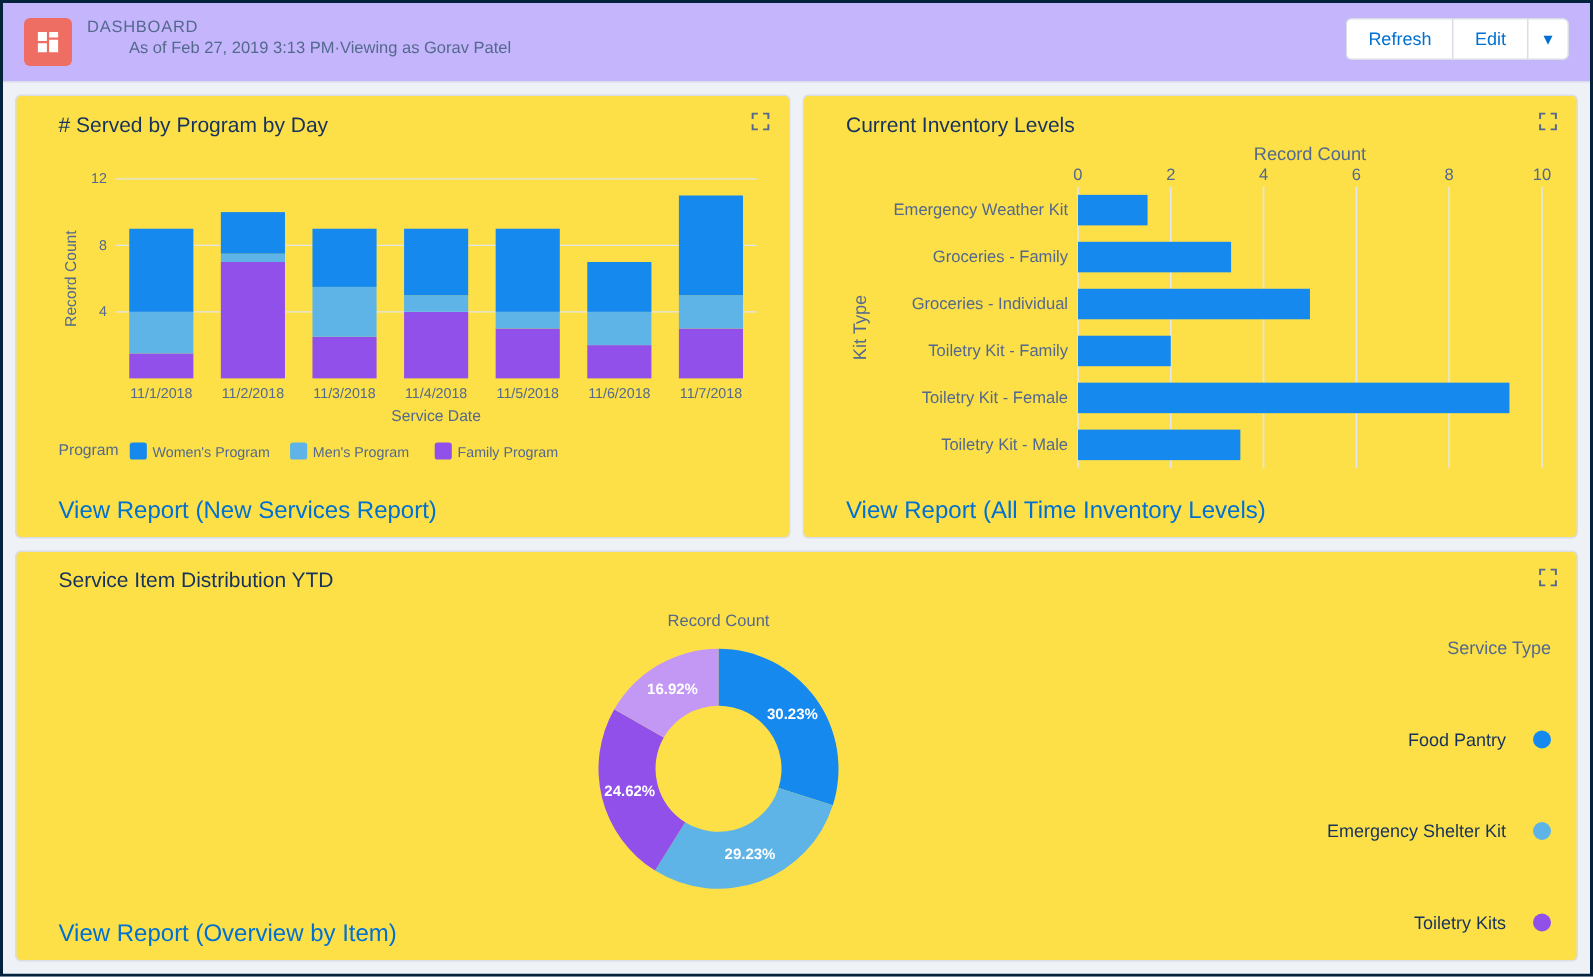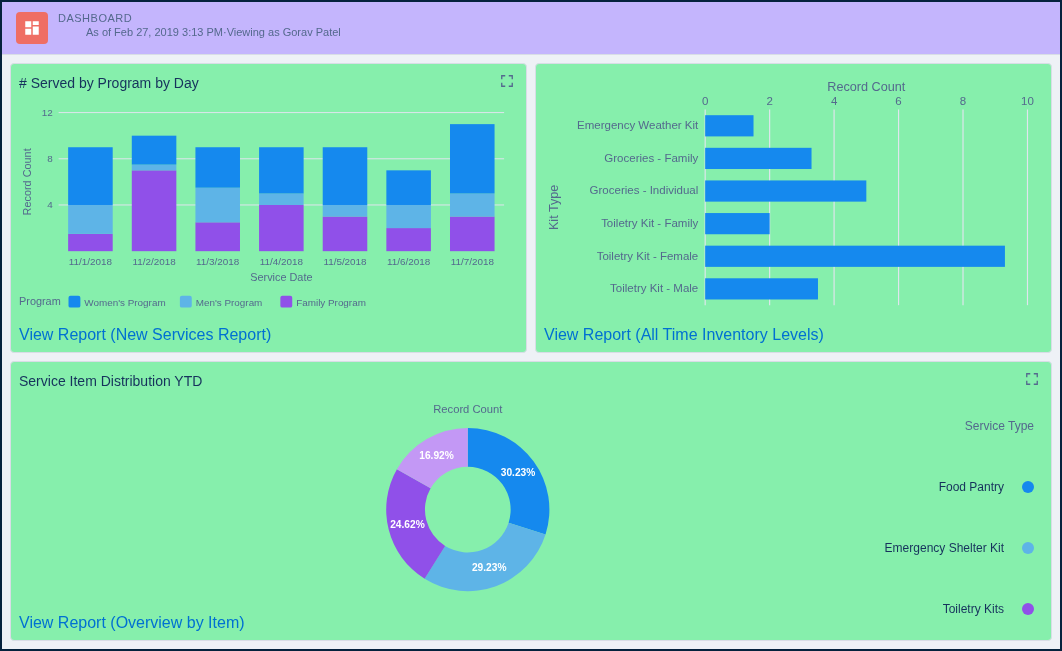--- a/index.html
+++ b/index.html
@@ -11,21 +11,21 @@
   .dash-icon svg { width: 18px; height: 18px; fill: #fff; }
   .header-title-block .eyebrow { font-size: 11px; color: #54698d; letter-spacing: .5px; }
   .header-title-block .title { font-size: 18px; font-weight: 700; color: #16325c; }
   .header-title-block .subtitle { font-size: 11px; color: #54698d; margin-top: 2px; margin-left: 28px; }
   .header-actions { display: flex; }
   .btn { background: #fff; border: 1px solid #d8dde6; color: #0070d2; font-size: 12px; padding: 6px 14px; cursor: pointer; }
   .btn:first-child { border-radius: 4px 0 0 4px; border-right: none; }
   .btn.mid { border-right: none; }
   .btn.caret { border-radius: 0 4px 4px 0; padding: 6px 10px; }
   .grid { display: grid; grid-template-columns: 1fr 1fr; grid-template-rows: auto auto; gap: 8px; padding: 8px; flex: 1; overflow: hidden; background: #eef1f6; }
-  .card { background: #86efac; border: 1px solid #d8dde6; border-radius: 4px; padding: 10px 12px 8px 8px; display: flex; flex-direction: column; position: relative; }
+  .card { background: #fde047; border: 1px solid #d8dde6; border-radius: 4px; padding: 10px 12px 8px 28px; display: flex; flex-direction: column; position: relative; }
   .card.span2 { grid-column: 1 / span 2; }
   .card-title-row { display: flex; justify-content: space-between; align-items: center; }
   .card-title { font-size: 14px; color: #16325c; }
   .expand-icon { color: #54698d; cursor: pointer; }
   .expand-icon svg { width: 14px; height: 14px; fill: none; stroke: #54698d; stroke-width: 1.5; }
   .chart-area { flex: 1; position: relative; }
   .view-link { color: #0070d2; font-size: 16px; margin-top: 4px; cursor: pointer; }
   .axis-label { font-size: 11px; fill: #54698d; }
   .tick { font-size: 10px; fill: #54698d; }
   .donut-legend { position: absolute; right: 5px; top: 30px; text-align: right; font-size: 12px; }
@@ -44,20 +44,27 @@
     <div class="header-left">
       <div class="dash-icon">
         <svg viewBox="0 0 24 24">
             <path d="M3 3h8v8H3zM13 3h8v5h-8zM13 10h8v11h-8zM3 13h8v8H3z"></path>
           </svg>
       </div>
       <div class="header-title-block">
         <div class="eyebrow">DASHBOARD</div>
         <div class="subtitle">As of Feb 27, 2019 3:13 PM·Viewing as Gorav Patel</div>
       </div>
+    </div>
+    <div class="header-actions">
+      <button class="btn">Refresh</button>
+      <button class="btn mid">Edit</button>
+      <button class="btn caret">
+        <span>▾</span>
+      </button>
     </div>
   </div>
 
   <div class="grid">
 
     <div class="card">
       <div class="card-title-row">
         <div class="card-title"># Served by Program by Day</div>
         <span class="expand-icon">
           <svg viewBox="0 0 16 16">
@@ -109,20 +116,28 @@
             <rect x="162.5" y="195" width="12" height="12" rx="2" fill="#5eb4e7"></rect>
             <text class="tick" x="178.5" y="205">Men's Program</text>
             <rect x="264" y="195" width="12" height="12" rx="2" fill="#9050e9"></rect>
             <text class="tick" x="280" y="205">Family Program</text>
           </svg>
       </div>
       <a class="view-link">View Report (New Services Report)</a>
     </div>
 
     <div class="card">
+      <div class="card-title-row">
+        <div class="card-title">Current Inventory Levels</div>
+        <span class="expand-icon">
+          <svg viewBox="0 0 16 16">
+              <path d="M2 6V2h4M10 2h4v4M14 10v4h-4M6 14H2v-4"></path>
+            </svg>
+        </span>
+      </div>
       <div class="chart-area">
         <svg id="chart2" width="100%" height="100%" viewBox="0 0 430 210" preserveAspectRatio="xMidYMid meet">
             <text class="axis-label" x="280" y="12" text-anchor="middle">Record Count</text>
             <text class="tick" x="140" y="24" text-anchor="middle">0</text>
             <line x1="140" y1="28" x2="140" y2="198" stroke="#e0e5ee"></line>
             <text class="tick" x="196" y="24" text-anchor="middle">2</text>
             <line x1="196" y1="28" x2="196" y2="198" stroke="#e0e5ee"></line>
             <text class="tick" x="252" y="24" text-anchor="middle">4</text>
             <line x1="252" y1="28" x2="252" y2="198" stroke="#e0e5ee"></line>
             <text class="tick" x="308" y="24" text-anchor="middle">6</text>

